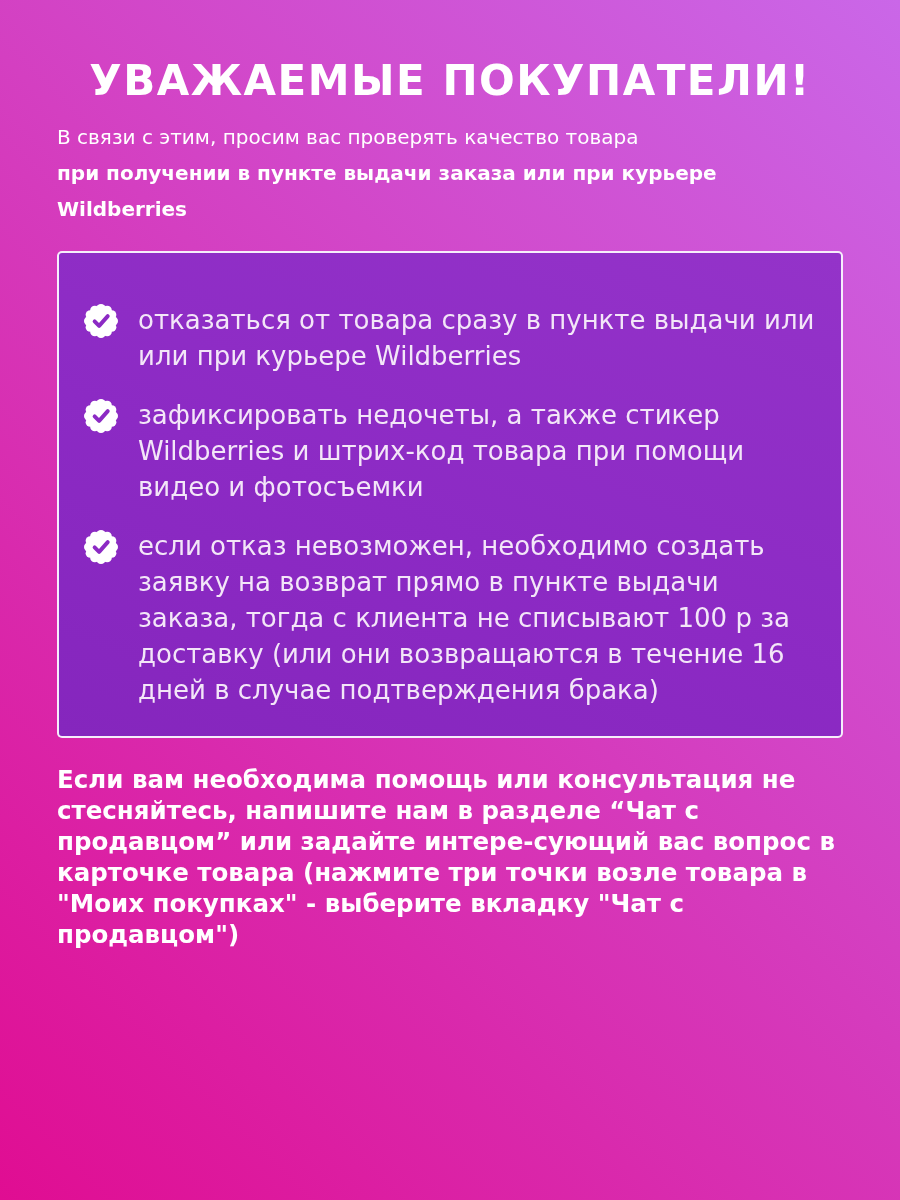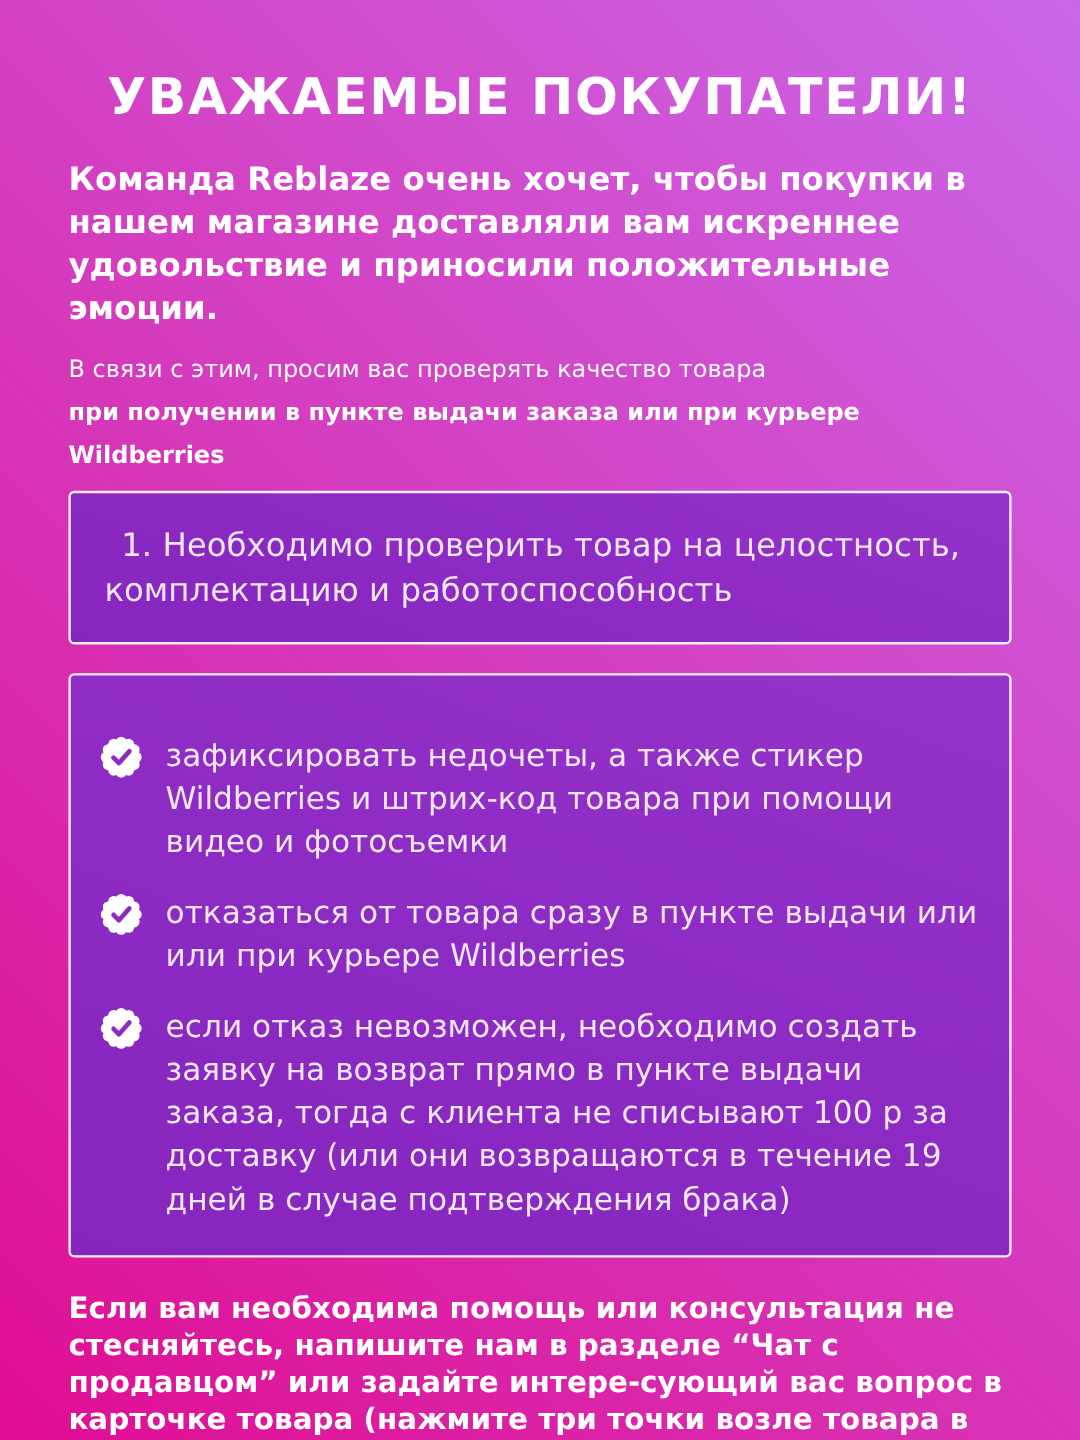--- a/index.html
+++ b/index.html
@@ -89,32 +89,52 @@
     font-weight: 700;
   }
 </style>
 </head>
 <body>
 
 <div class="page">
 
   <h1 class="title">УВАЖАЕМЫЕ ПОКУПАТЕЛИ!</h1>
 
-  <p class="intro">Команда Reblaze очень хочет, чтобы покупки в нашем магазине доставляли вам искреннее удовольствие и приносили положительные эмоции.</p>
 
   <p class="check-notice">
     <span class="normal">В связи с этим, просим вас проверять качество товара</span>
     <span class="hvy">при получении в пункте выдачи заказа или при курьере Wildberries</span>
   </p>
 
-  <div class="box box1">
-    <p>1. Необходимо проверить товар на целостность, комплектацию и работоспособность</p>
-  </div>
 
   <div class="box box2">
+
+    <div class="bullet">
+      <span class="badge">
+        <svg viewBox="0 0 48 48" xmlns="http://www.w3.org/2000/svg">
+          <g fill="#ffffff">
+            <circle cx="24" cy="24" r="16.5"></circle>
+            <circle cx="40.5" cy="24" r="6.2"></circle>
+              <circle cx="38.29" cy="32.25" r="6.2"></circle>
+            <circle cx="32.25" cy="38.29" r="6.2"></circle>
+              <circle cx="24" cy="40.5" r="6.2"></circle>
+            <circle cx="15.75" cy="38.29" r="6.2"></circle>
+              <circle cx="9.71" cy="32.25" r="6.2"></circle>
+            <circle cx="7.5" cy="24" r="6.2"></circle>
+              <circle cx="9.71" cy="15.75" r="6.2"></circle>
+            <circle cx="15.75" cy="9.71" r="6.2"></circle>
+              <circle cx="24" cy="7.5" r="6.2"></circle>
+            <circle cx="32.25" cy="9.71" r="6.2"></circle>
+              <circle cx="38.29" cy="15.75" r="6.2"></circle>
+          </g>
+          <path d="M15.5 24.5 L21.5 30.5 L33 17.5" fill="none" stroke="#8c2ac4" stroke-width="5.2" stroke-linecap="round" stroke-linejoin="round"></path>
+        </svg>
+      </span>
+      <p>отказаться от товара сразу в пункте выдачи или или при курьере Wildberries</p>
+    </div>
 
     <div class="bullet">
       <span class="badge">
         <svg viewBox="0 0 48 48" xmlns="http://www.w3.org/2000/svg">
           <g fill="#ffffff">
             <circle cx="24" cy="24" r="16.5"></circle>
             <circle cx="40.5" cy="24" r="6.2"></circle>
               <circle cx="38.29" cy="32.25" r="6.2"></circle>
             <circle cx="32.25" cy="38.29" r="6.2"></circle>
               <circle cx="24" cy="40.5" r="6.2"></circle>
@@ -147,43 +167,19 @@
             <circle cx="7.5" cy="24" r="6.2"></circle>
               <circle cx="9.71" cy="15.75" r="6.2"></circle>
             <circle cx="15.75" cy="9.71" r="6.2"></circle>
               <circle cx="24" cy="7.5" r="6.2"></circle>
             <circle cx="32.25" cy="9.71" r="6.2"></circle>
               <circle cx="38.29" cy="15.75" r="6.2"></circle>
           </g>
           <path d="M15.5 24.5 L21.5 30.5 L33 17.5" fill="none" stroke="#8c2ac4" stroke-width="5.2" stroke-linecap="round" stroke-linejoin="round"></path>
         </svg>
       </span>
-      <p>отказаться от товара сразу в пункте выдачи или или при курьере Wildberries</p>
-    </div>
-
-    <div class="bullet">
-      <span class="badge">
-        <svg viewBox="0 0 48 48" xmlns="http://www.w3.org/2000/svg">
-          <g fill="#ffffff">
-            <circle cx="24" cy="24" r="16.5"></circle>
-            <circle cx="40.5" cy="24" r="6.2"></circle>
-              <circle cx="38.29" cy="32.25" r="6.2"></circle>
-            <circle cx="32.25" cy="38.29" r="6.2"></circle>
-              <circle cx="24" cy="40.5" r="6.2"></circle>
-            <circle cx="15.75" cy="38.29" r="6.2"></circle>
-              <circle cx="9.71" cy="32.25" r="6.2"></circle>
-            <circle cx="7.5" cy="24" r="6.2"></circle>
-              <circle cx="9.71" cy="15.75" r="6.2"></circle>
-            <circle cx="15.75" cy="9.71" r="6.2"></circle>
-              <circle cx="24" cy="7.5" r="6.2"></circle>
-            <circle cx="32.25" cy="9.71" r="6.2"></circle>
-              <circle cx="38.29" cy="15.75" r="6.2"></circle>
-          </g>
-          <path d="M15.5 24.5 L21.5 30.5 L33 17.5" fill="none" stroke="#8c2ac4" stroke-width="5.2" stroke-linecap="round" stroke-linejoin="round"></path>
-        </svg>
-      </span>
-      <p>если отказ невозможен, необходимо создать заявку на возврат прямо в пункте выдачи заказа, тогда с клиента не списывают 100 р за доставку (или они возвращаются в течение 19 дней в случае подтверждения брака)</p>
+      <p>если отказ невозможен, необходимо создать заявку на возврат прямо в пункте выдачи заказа, тогда с клиента не списывают 100 р за доставку (или они возвращаются в течение 16 дней в случае подтверждения брака)</p>
     </div>
   </div>
 
   <p class="footer-help">Если вам необходима помощь или консультация не стесняйтесь, напишите нам в разделе “Чат с продавцом” или задайте интере-сующий вас вопрос в карточке товара (нажмите три точки возле товара в "Моих покупках" - выберите вкладку "Чат с продавцом")</p>
 
 </div>
 
 </body></html>

